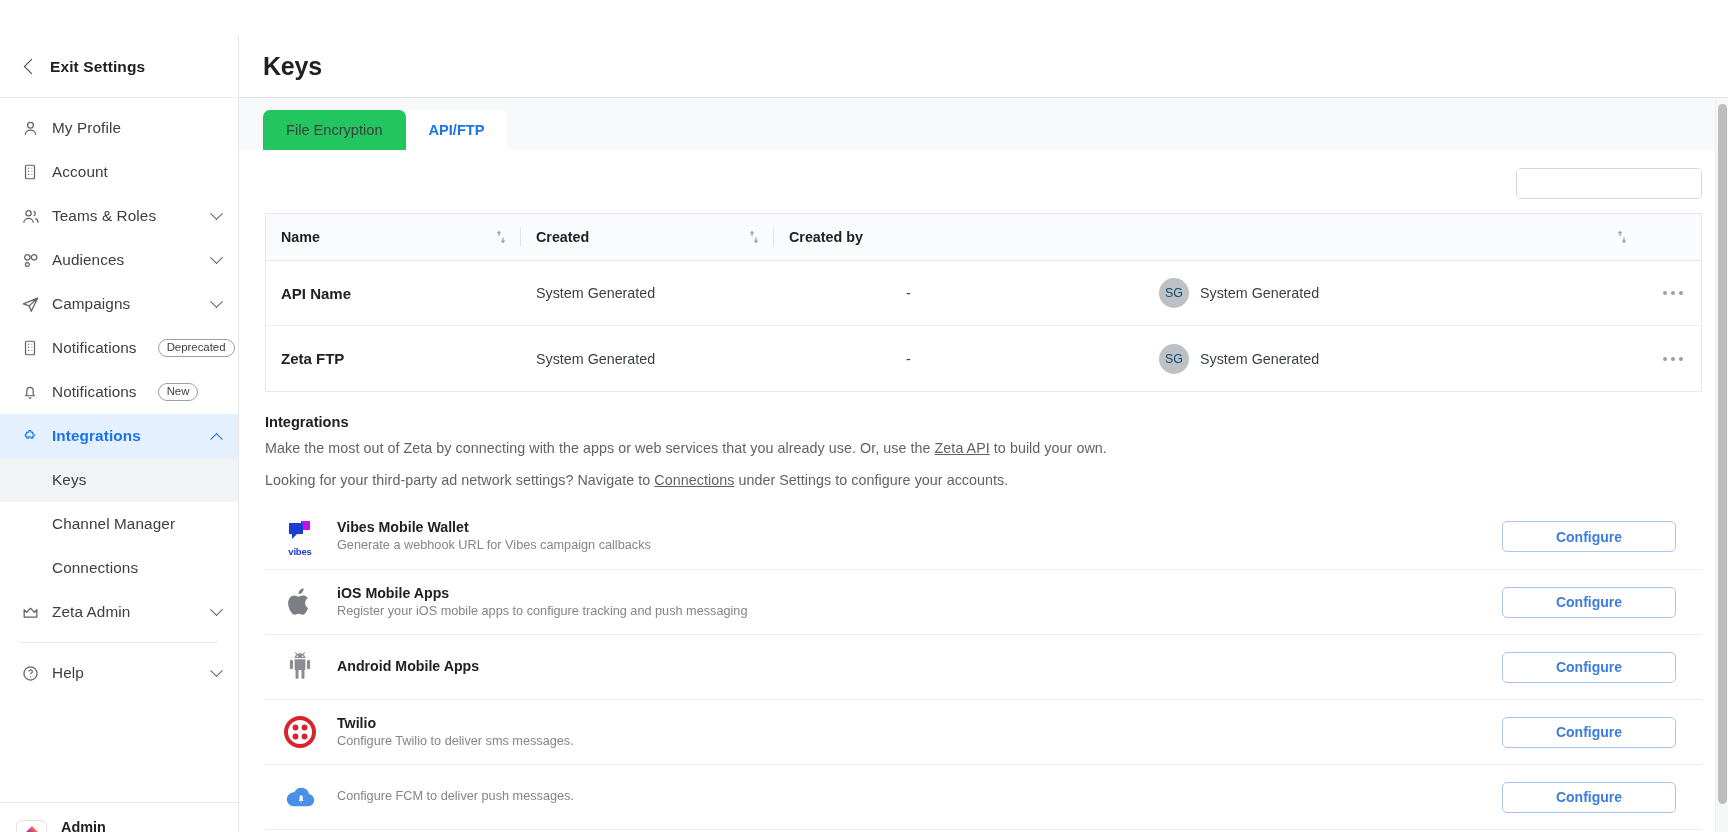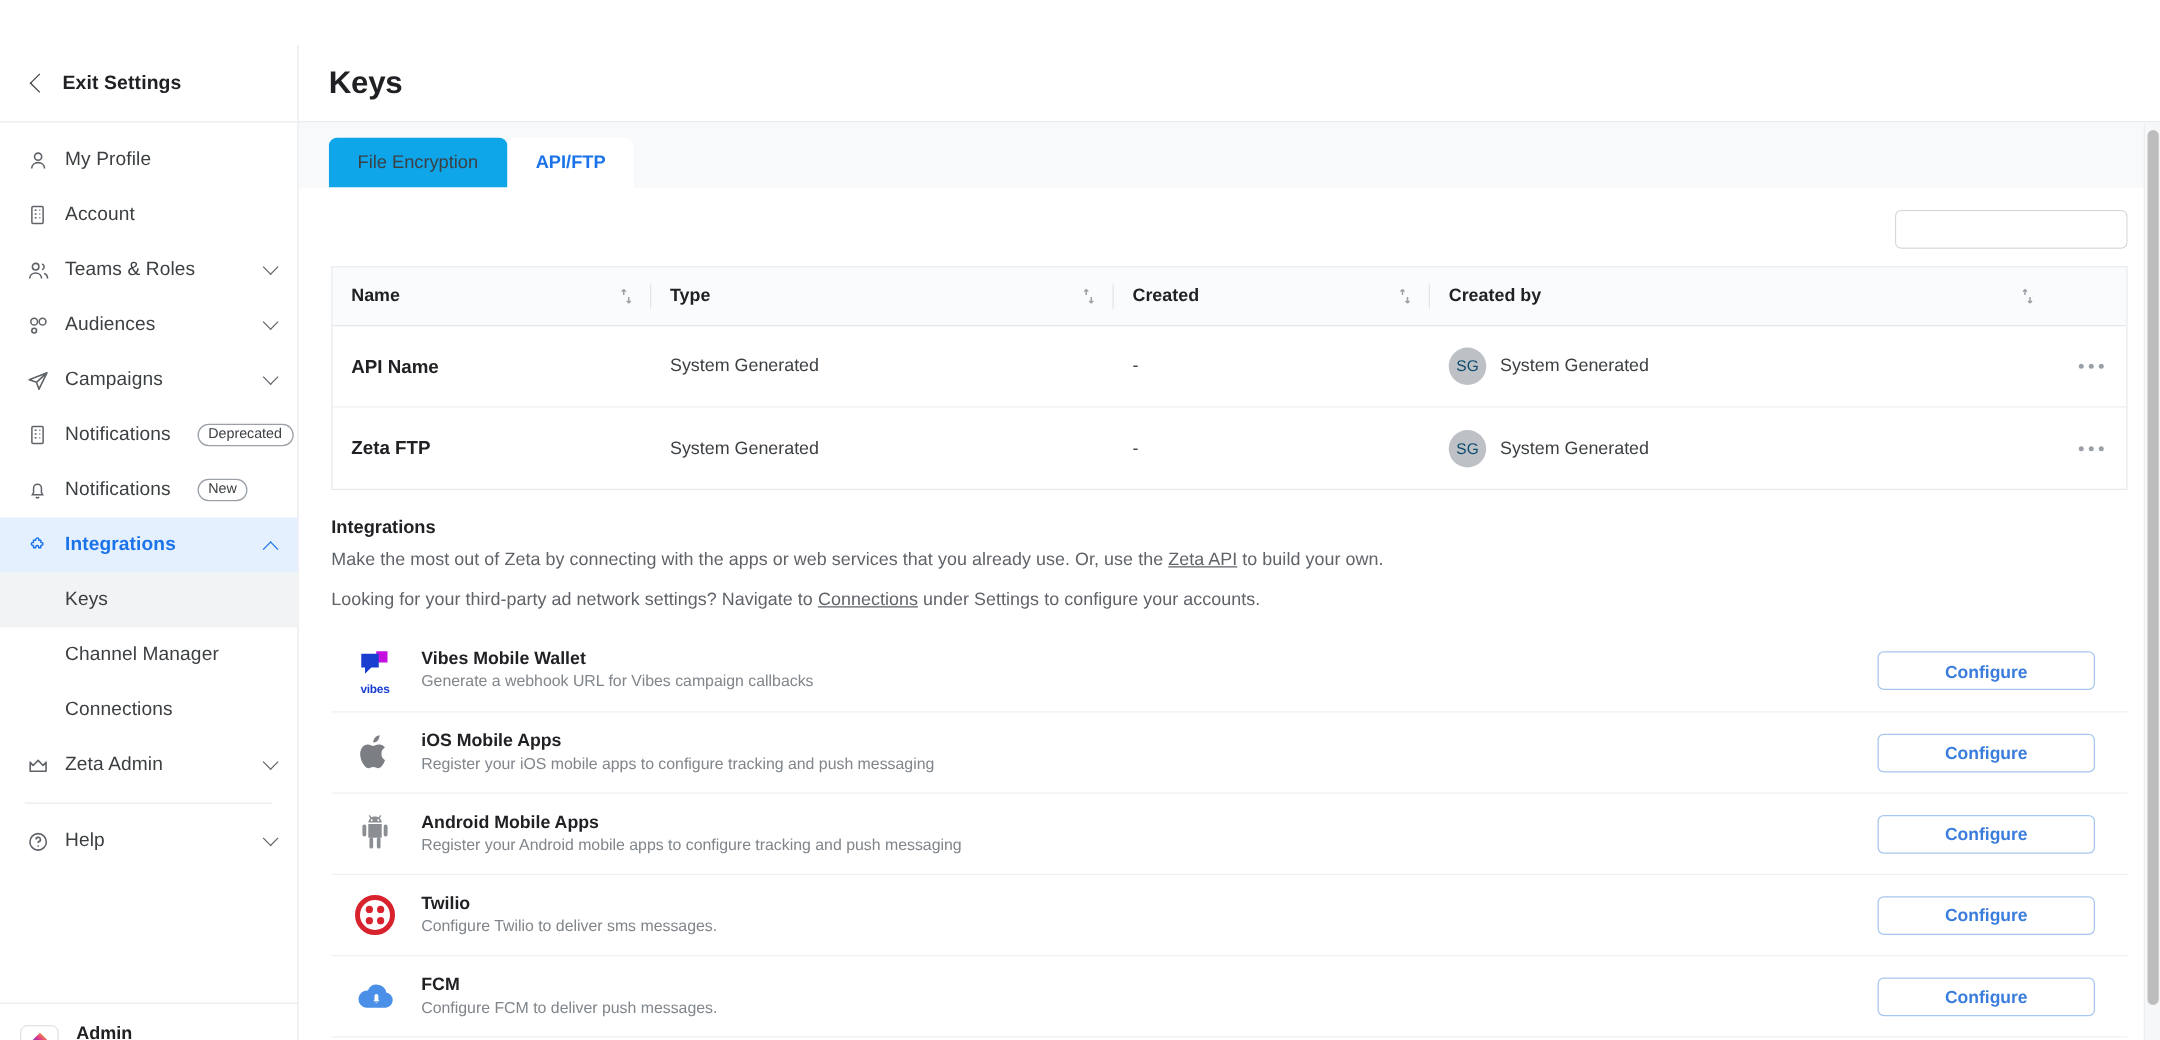--- a/index.html
+++ b/index.html
@@ -70,21 +70,21 @@
     height: 62px; display: flex; align-items: center; padding-left: 24px;
     border-bottom: 1px solid #e4e6ea; background:#fff;
   }
   .page-title { font-size: 25px; font-weight: 700; color: #202124; letter-spacing: -.2px;}
 
   .content { background: #f8f9fb; height: 770px; position: relative; }
 
   .tabs { display: flex; padding: 12px 0 0 24px; gap: 0; }
   .tab {
     padding: 11px 22px 12px; font-size: 14.6px; color: #3c4043; cursor: pointer;
-    border-radius: 7px 7px 0 0; background: #0ea5e9; border: 1px solid transparent; border-bottom:none;
+    border-radius: 7px 7px 0 0; background: #22c55e; border: 1px solid transparent; border-bottom:none;
   }
   .tab.active { background: #ffffff; color: #1a73e8; font-weight: 600; }
 
   .panel { background: #ffffff; min-height: 700px; padding: 0; }
 
   .search-row { display: flex; justify-content: flex-end; padding: 18px 26px 14px 0; }
   .search-box {
     display: flex; align-items: stretch; width: 186px; height: 31px;
     border: 1px solid #d3d6da; border-radius: 5px; overflow: hidden; background:#fff;
   }
@@ -337,30 +337,20 @@
             <div class="th c1">
               <span>Name</span>
               <span class="th-sort">
                 <svg width="12" height="14" viewBox="0 0 12 14" fill="none" stroke="#9aa0a6" stroke-width="1.2">
                     <path d="M4 6V1.5M4 1.5L2.4 3.3M4 1.5L5.6 3.3"></path>
                     <path d="M8 7.5V12.5M8 12.5L6.4 10.7M8 12.5L9.6 10.7"></path>
                   </svg>
               </span>
               <span class="th-div"></span>
             </div>
-            <div class="th c2">
-              <span>Type</span>
-              <span class="th-sort">
-                <svg width="12" height="14" viewBox="0 0 12 14" fill="none" stroke="#9aa0a6" stroke-width="1.2">
-                    <path d="M4 6V1.5M4 1.5L2.4 3.3M4 1.5L5.6 3.3"></path>
-                    <path d="M8 7.5V12.5M8 12.5L6.4 10.7M8 12.5L9.6 10.7"></path>
-                  </svg>
-              </span>
-              <span class="th-div"></span>
-            </div>
             <div class="th c3">
               <span>Created</span>
               <span class="th-sort">
                 <svg width="12" height="14" viewBox="0 0 12 14" fill="none" stroke="#9aa0a6" stroke-width="1.2">
                     <path d="M4 6V1.5M4 1.5L2.4 3.3M4 1.5L5.6 3.3"></path>
                     <path d="M8 7.5V12.5M8 12.5L6.4 10.7M8 12.5L9.6 10.7"></path>
                   </svg>
               </span>
               <span class="th-div"></span>
             </div>
@@ -462,21 +452,20 @@
                   <rect x="18.1" y="7.6" width="2.7" height="8.3" rx="1.35"></rect>
                   <rect x="8.1" y="16.4" width="2.6" height="8" rx="1.3"></rect>
                   <rect x="13.3" y="16.4" width="2.6" height="8" rx="1.3"></rect>
                   <circle cx="9.7" cy="4.6" r=".7" fill="#ffffff"></circle>
                   <circle cx="14.3" cy="4.6" r=".7" fill="#ffffff"></circle>
                   <path d="M8 1.2l1.2 1.9M16 1.2l-1.2 1.9" stroke="#8a8e92" stroke-width="0.9"></path>
                 </svg>
               </div>
               <div class="integ-text">
                 <div class="integ-name">Android Mobile Apps</div>
-                <div class="integ-desc">Register your Android mobile apps to configure tracking and push messaging</div>
               </div>
               <div class="cfg-btn">Configure</div>
             </div>
 
             <div class="integ-row">
               <div class="integ-icon">
                 <svg width="32" height="32" viewBox="0 0 32 32">
                   <circle cx="16" cy="16" r="14" fill="none" stroke="#d8232f" stroke-width="4"></circle>
                   <circle cx="11.5" cy="11.5" r="2.9" fill="#d8232f"></circle>
                   <circle cx="20.5" cy="11.5" r="2.9" fill="#d8232f"></circle>
@@ -493,21 +482,20 @@
 
             <div class="integ-row">
               <div class="integ-icon">
                 <svg width="33" height="26" viewBox="0 0 34 26">
                   <path d="M9.4 22.5h15.8a6.3 6.3 0 0 0 .6-12.5 8 8 0 0 0-15.2-1.8 5.9 5.9 0 0 0-1.2 14.3z" fill="#4a90e8"></path>
                   <path d="M15.2 17.2h4.9l-.85-1.4v-3.1a1.6 1.6 0 0 0-3.2 0v3.1l-.85 1.4z" fill="#ffffff"></path>
                   <path d="M16.6 18.1a1.1 1.1 0 0 0 2 0z" fill="#ffffff"></path>
                 </svg>
               </div>
               <div class="integ-text">
-                <div class="integ-name">FCM</div>
                 <div class="integ-desc">Configure FCM to deliver push messages.</div>
               </div>
               <div class="cfg-btn">Configure</div>
             </div>
 
             <div class="integ-row">
               <div class="integ-icon">
                 <svg width="32" height="28" viewBox="0 0 32 28">
                   <path d="M16 4 L29 24 H3 Z" fill="#1c46d6"></path>
                   <path d="M16 10 L23.5 22 H8.5 Z" fill="#0f2fa8"></path>

